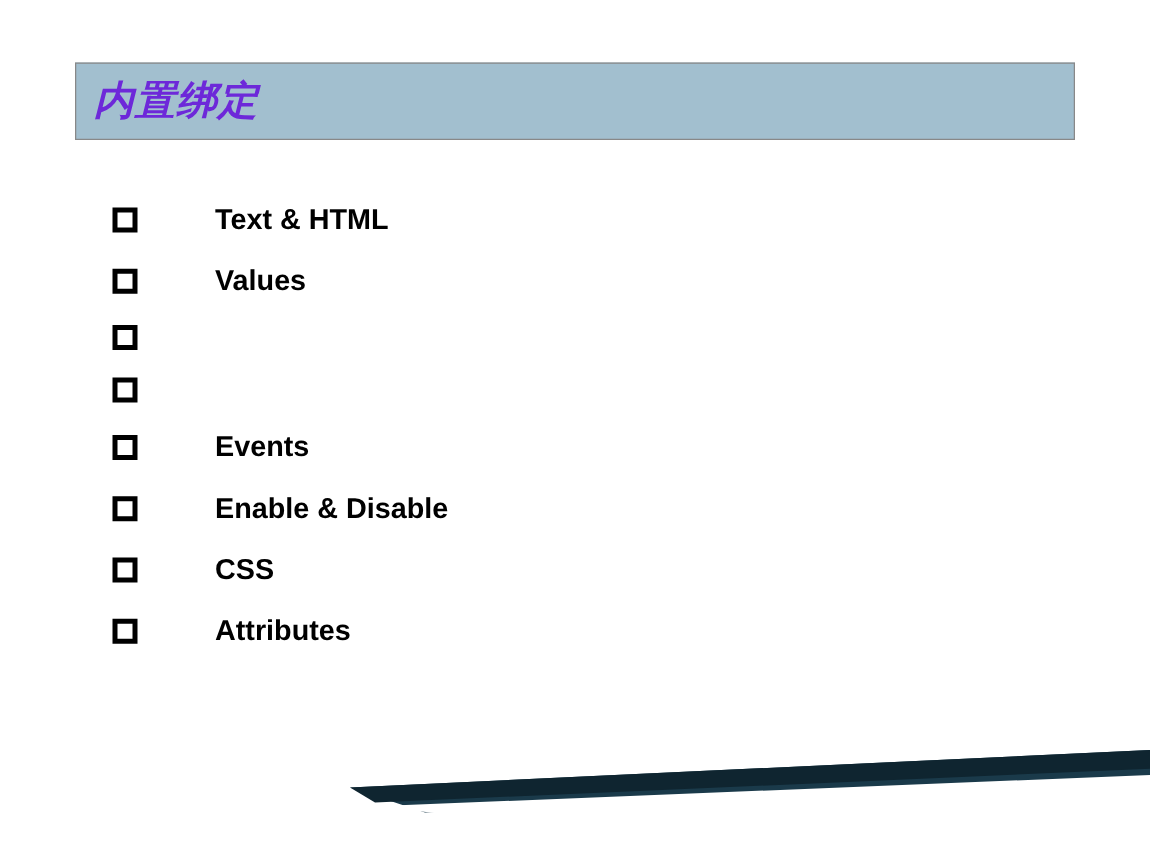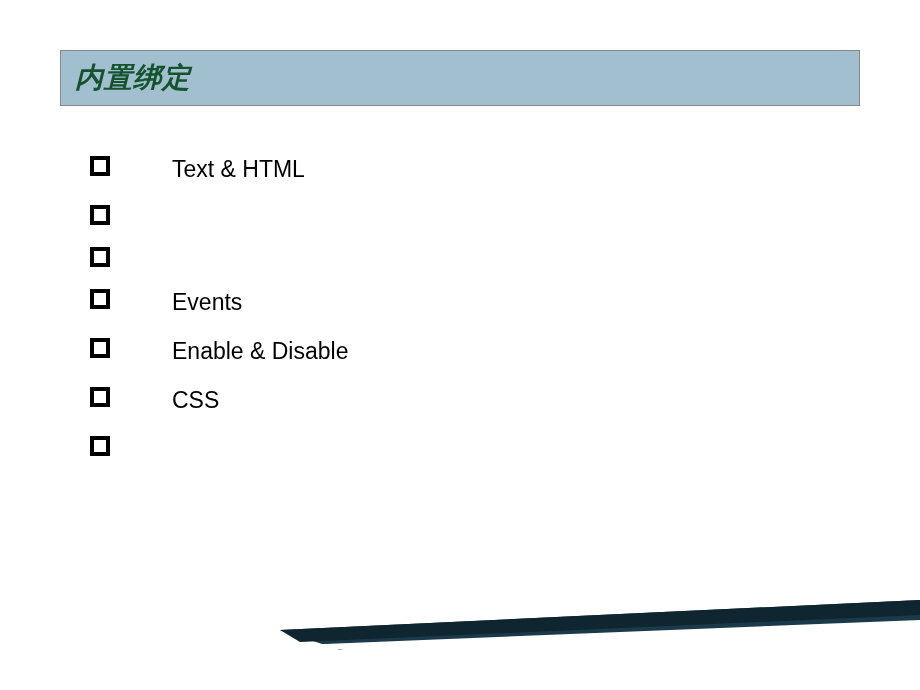--- a/index.html
+++ b/index.html
@@ -15,33 +15,34 @@
       position: relative;
       overflow: hidden;
     }
     .title-bar {
       background: #a2bfcf;
       border: 1px solid #888;
       margin: 50px 60px 0 60px;
       padding: 8px 14px;
     }
     .title-text {
-      color: #14532d;
-      font-size: 28px;
+      color: #6d28d9;
+      font-size: 32px;
       font-weight: bold;
       font-style: italic;
       letter-spacing: 1px;
     }
     .content {
       margin: 50px 60px 0 90px;
     }
     .list-item {
       display: flex;
-      align-items: flex-start;
+      align-items: center;
       margin-bottom: 22px;
+      font-weight: bold;
     }
     .bullet {
       width: 20px;
       height: 20px;
       border: 4px solid #000;
       margin-right: 62px;
       flex-shrink: 0;
     }
     .item-text {
       font-size: 23px;
@@ -63,38 +64,43 @@
   <span class="title-text">内置绑定</span>
 </div>
 
 <div class="content">
   <div class="list-item">
     <div class="bullet"></div>
     <span class="item-text">Text &amp; HTML</span>
   </div>
   <div class="list-item">
     <div class="bullet"></div>
+    <span class="item-text">Values</span>
+  </div>
+  <div class="list-item">
+    <div class="bullet"></div>
   </div>
   <div class="list-item">
     <div class="bullet"></div>
   </div>
   <div class="list-item">
     <div class="bullet"></div>
     <span class="item-text">Events</span>
   </div>
   <div class="list-item">
     <div class="bullet"></div>
     <span class="item-text">Enable &amp; Disable</span>
   </div>
   <div class="list-item">
     <div class="bullet"></div>
     <span class="item-text">CSS</span>
   </div>
   <div class="list-item">
     <div class="bullet"></div>
+    <span class="item-text">Attributes</span>
   </div>
 </div>
 
 <svg class="bottom-shape" viewBox="0 0 920 120" preserveAspectRatio="none">
   <polygon points="280,60 920,30 920,55 340,80" fill="#1a3a4a"></polygon>
   <polygon points="300,75 920,50 920,90 920,120 700,120" fill="#ffffff" stroke="none"></polygon>
   <polygon points="280,60 920,30 920,45 300,72" fill="#0f2530"></polygon>
 </svg>
 
 </body></html>

